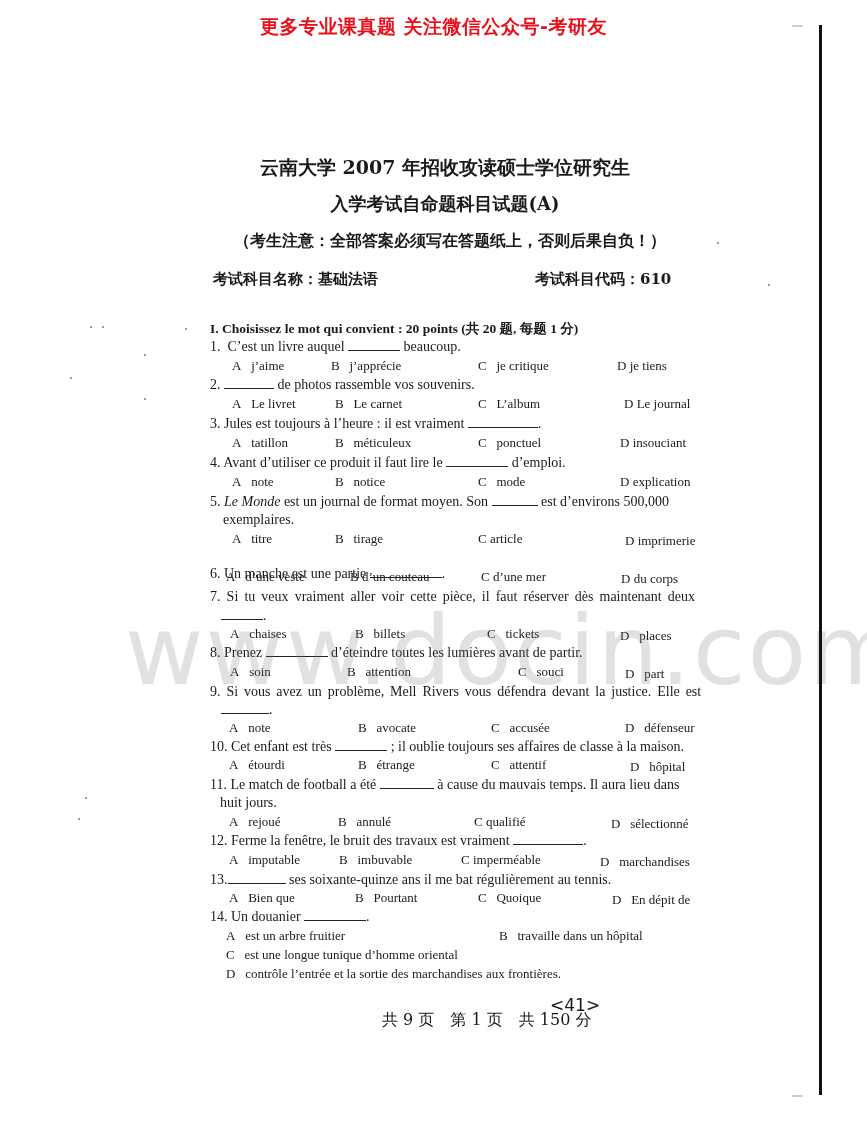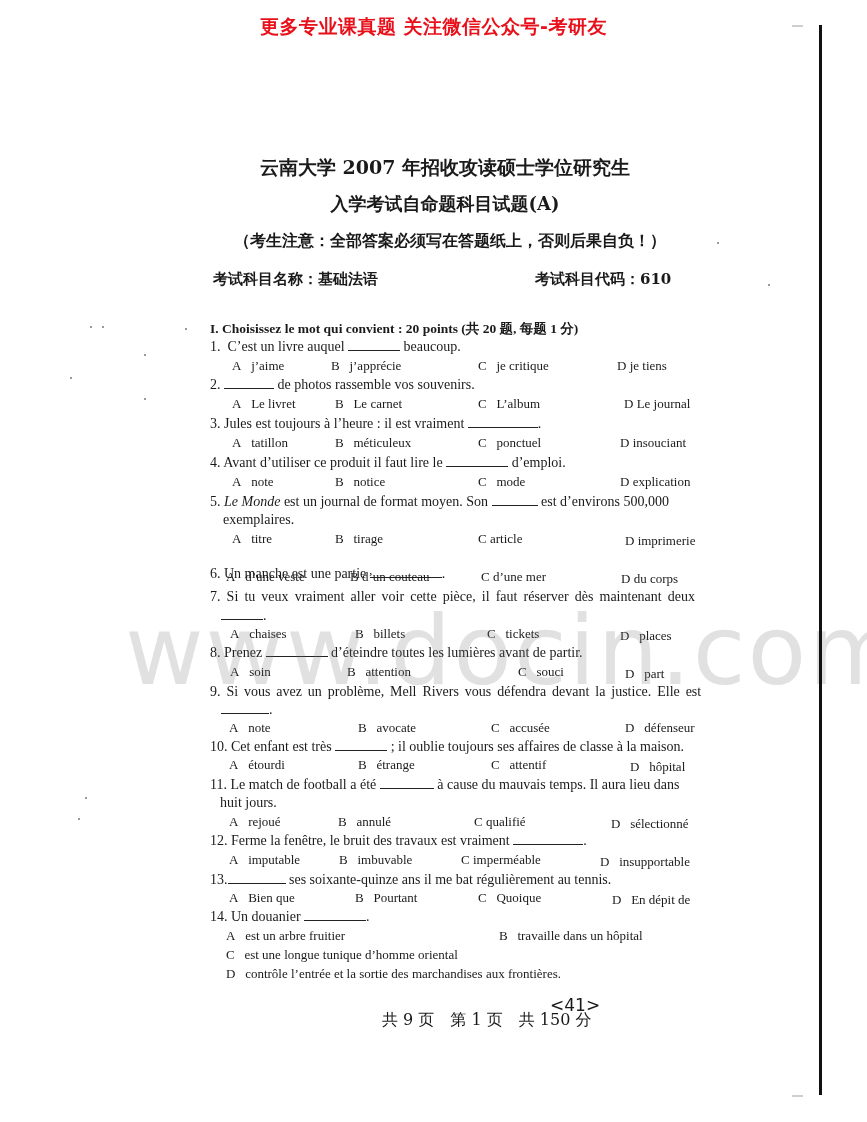--- a/index.html
+++ b/index.html
@@ -139,21 +139,21 @@
 <div class="opt" style="top:814px;left:338px;">B&nbsp;&nbsp;&nbsp;<span>annulé</span></div>
 <div class="opt" style="top:814px;left:474px;">C&nbsp;<span>qualifié</span></div>
 <div class="opt" style="top:816px;left:611px;">D&nbsp;&nbsp;&nbsp;<span>sélectionné</span></div>
 
 <div class="line" style="top:833px;">
   <span>12.</span> <span>Ferme la fenêtre, le bruit des travaux est vraiment</span> <span class="blank" style="width:70px;"></span><span>.</span>
 </div>
 <div class="opt" style="top:852px;left:229px;">A&nbsp;&nbsp;&nbsp;<span>imputable</span></div>
 <div class="opt" style="top:852px;left:339px;">B&nbsp;&nbsp;&nbsp;<span>imbuvable</span></div>
 <div class="opt" style="top:852px;left:461px;">C&nbsp;<span>imperméable</span></div>
-<div class="opt" style="top:854px;left:600px;">D&nbsp;&nbsp;&nbsp;<span>insupportable</span></div>
+<div class="opt" style="top:854px;left:600px;">D&nbsp;&nbsp;&nbsp;<span>marchandises</span></div>
 
 <div class="line" style="top:872px;">
   <span>13.</span><span class="blank" style="width:58px;"></span> <span>ses soixante-quinze ans il me bat régulièrement au tennis.</span>
 </div>
 <div class="opt" style="top:890px;left:229px;">A&nbsp;&nbsp;&nbsp;<span>Bien que</span></div>
 <div class="opt" style="top:890px;left:355px;">B&nbsp;&nbsp;&nbsp;<span>Pourtant</span></div>
 <div class="opt" style="top:890px;left:478px;">C&nbsp;&nbsp;&nbsp;<span>Quoique</span></div>
 <div class="opt" style="top:892px;left:612px;">D&nbsp;&nbsp;&nbsp;<span>En dépit de</span></div>
 
 <div class="line" style="top:909px;">

